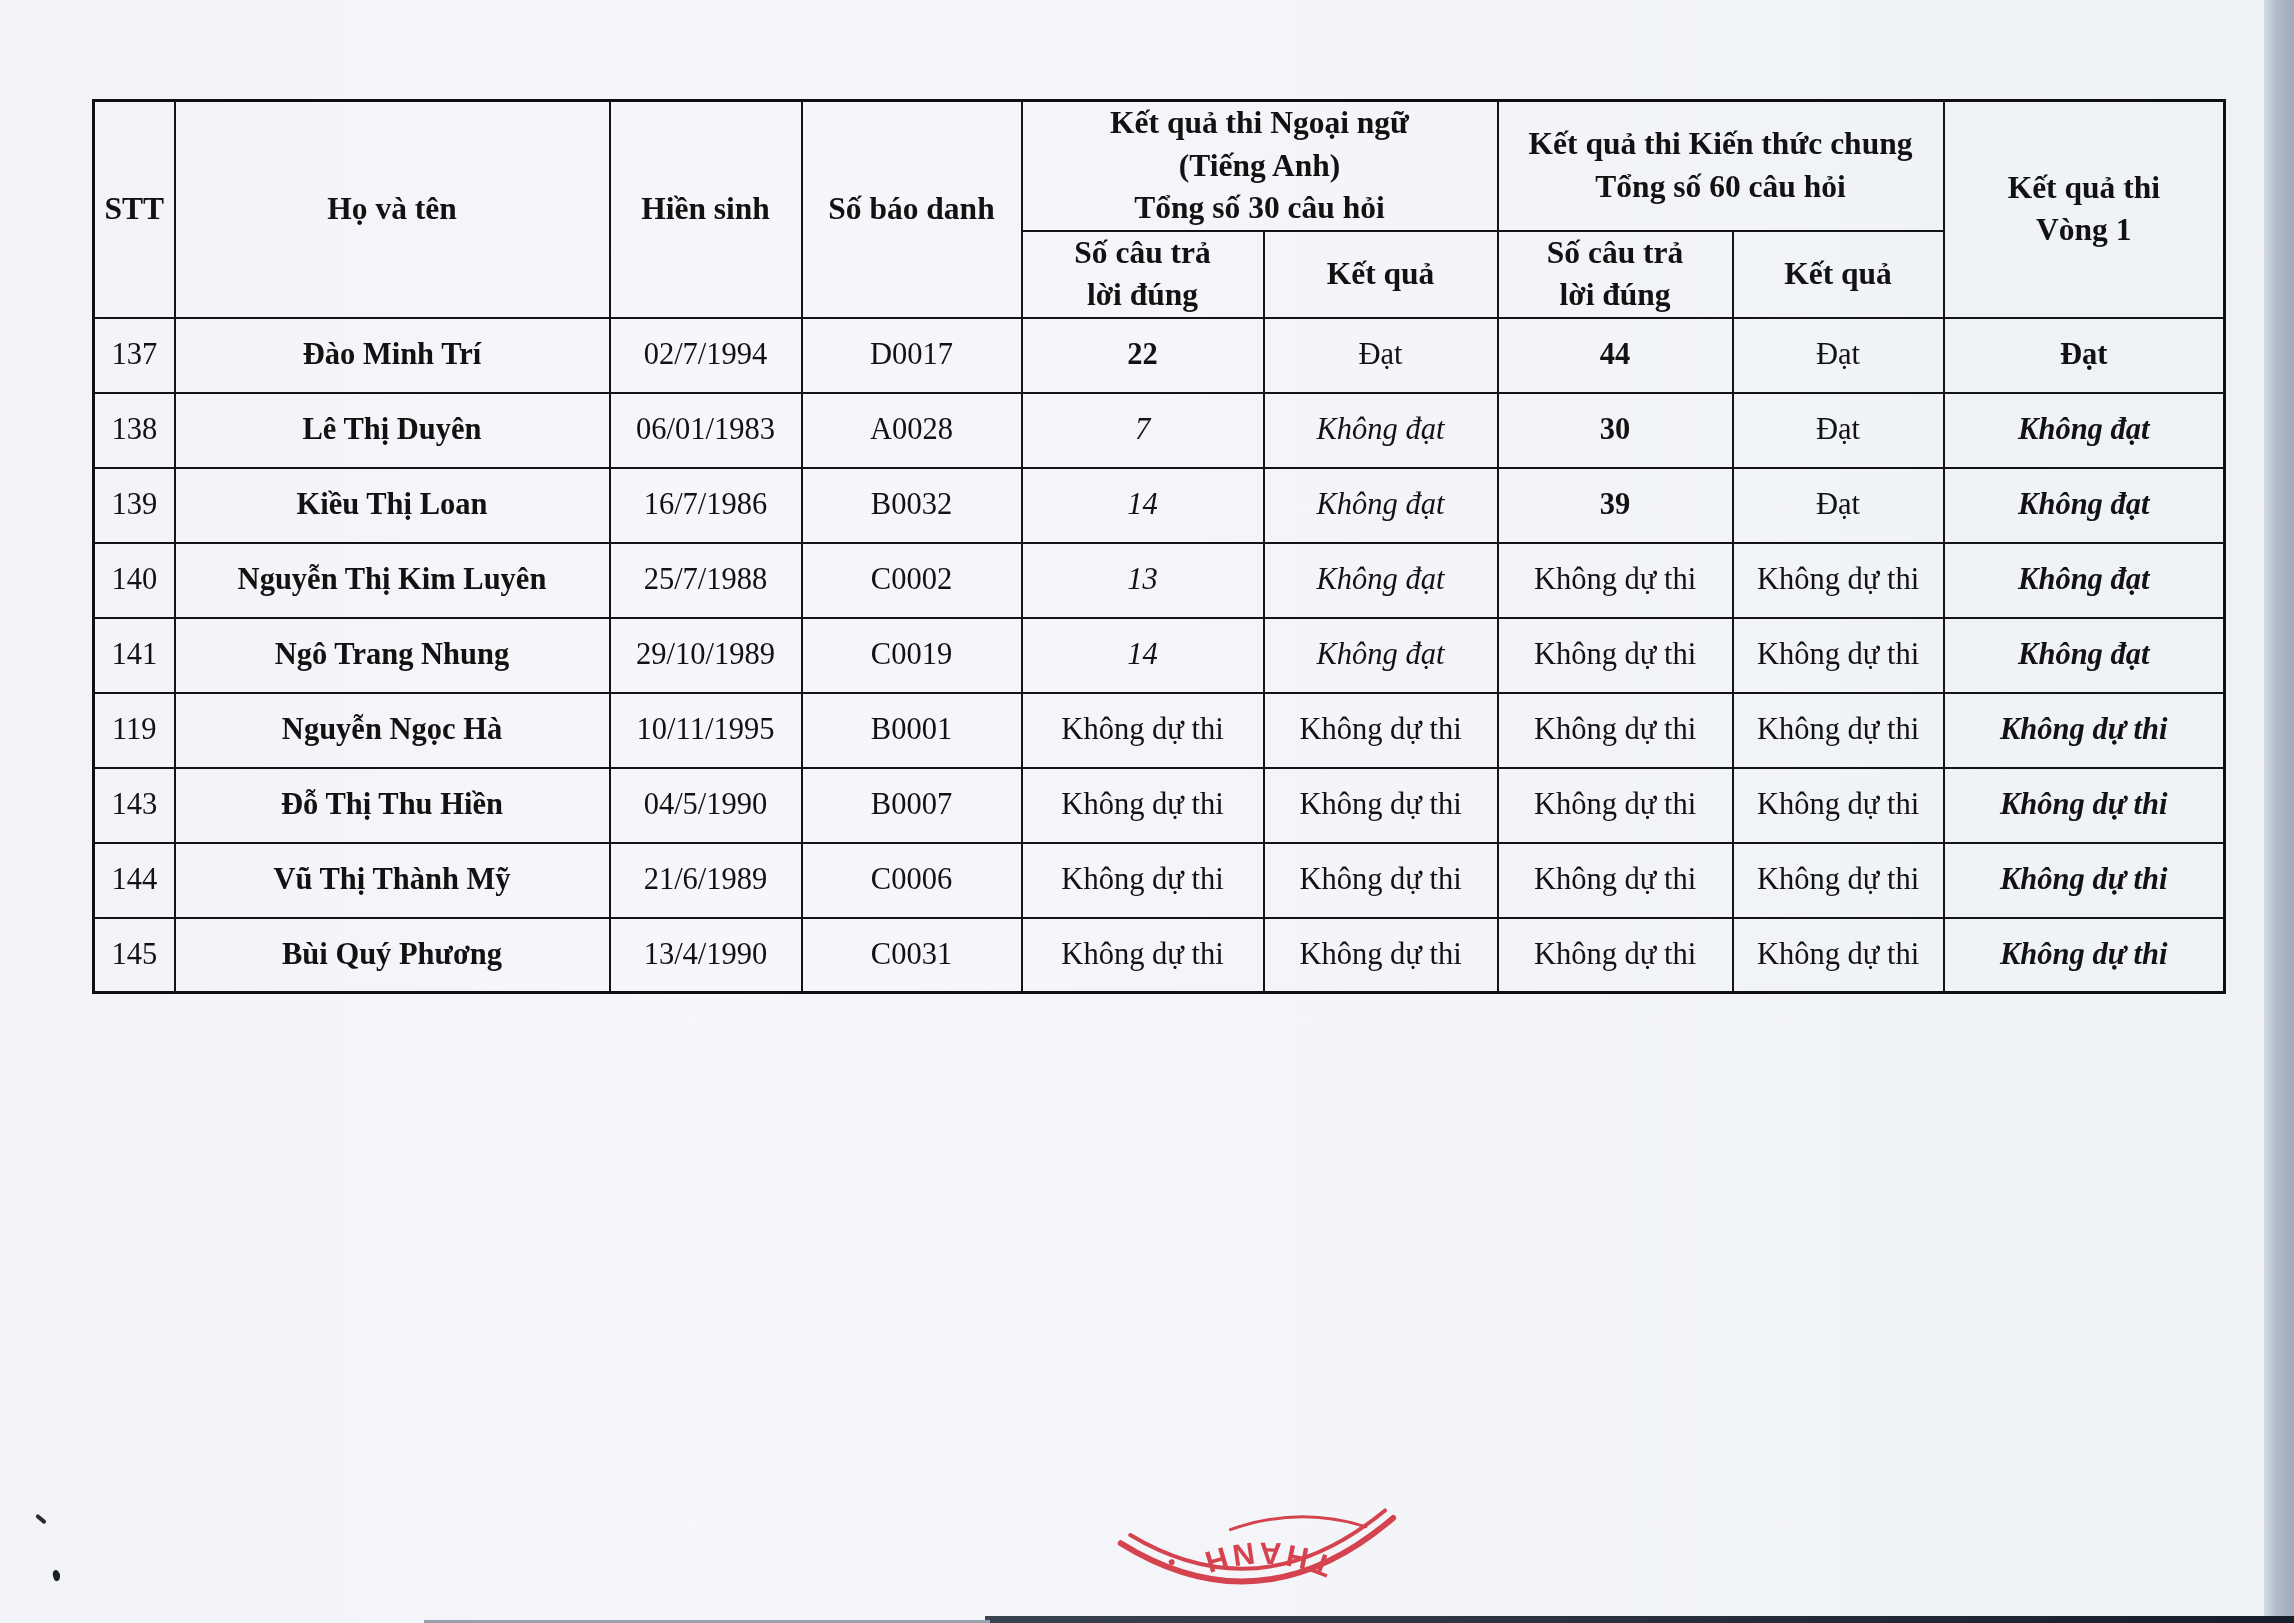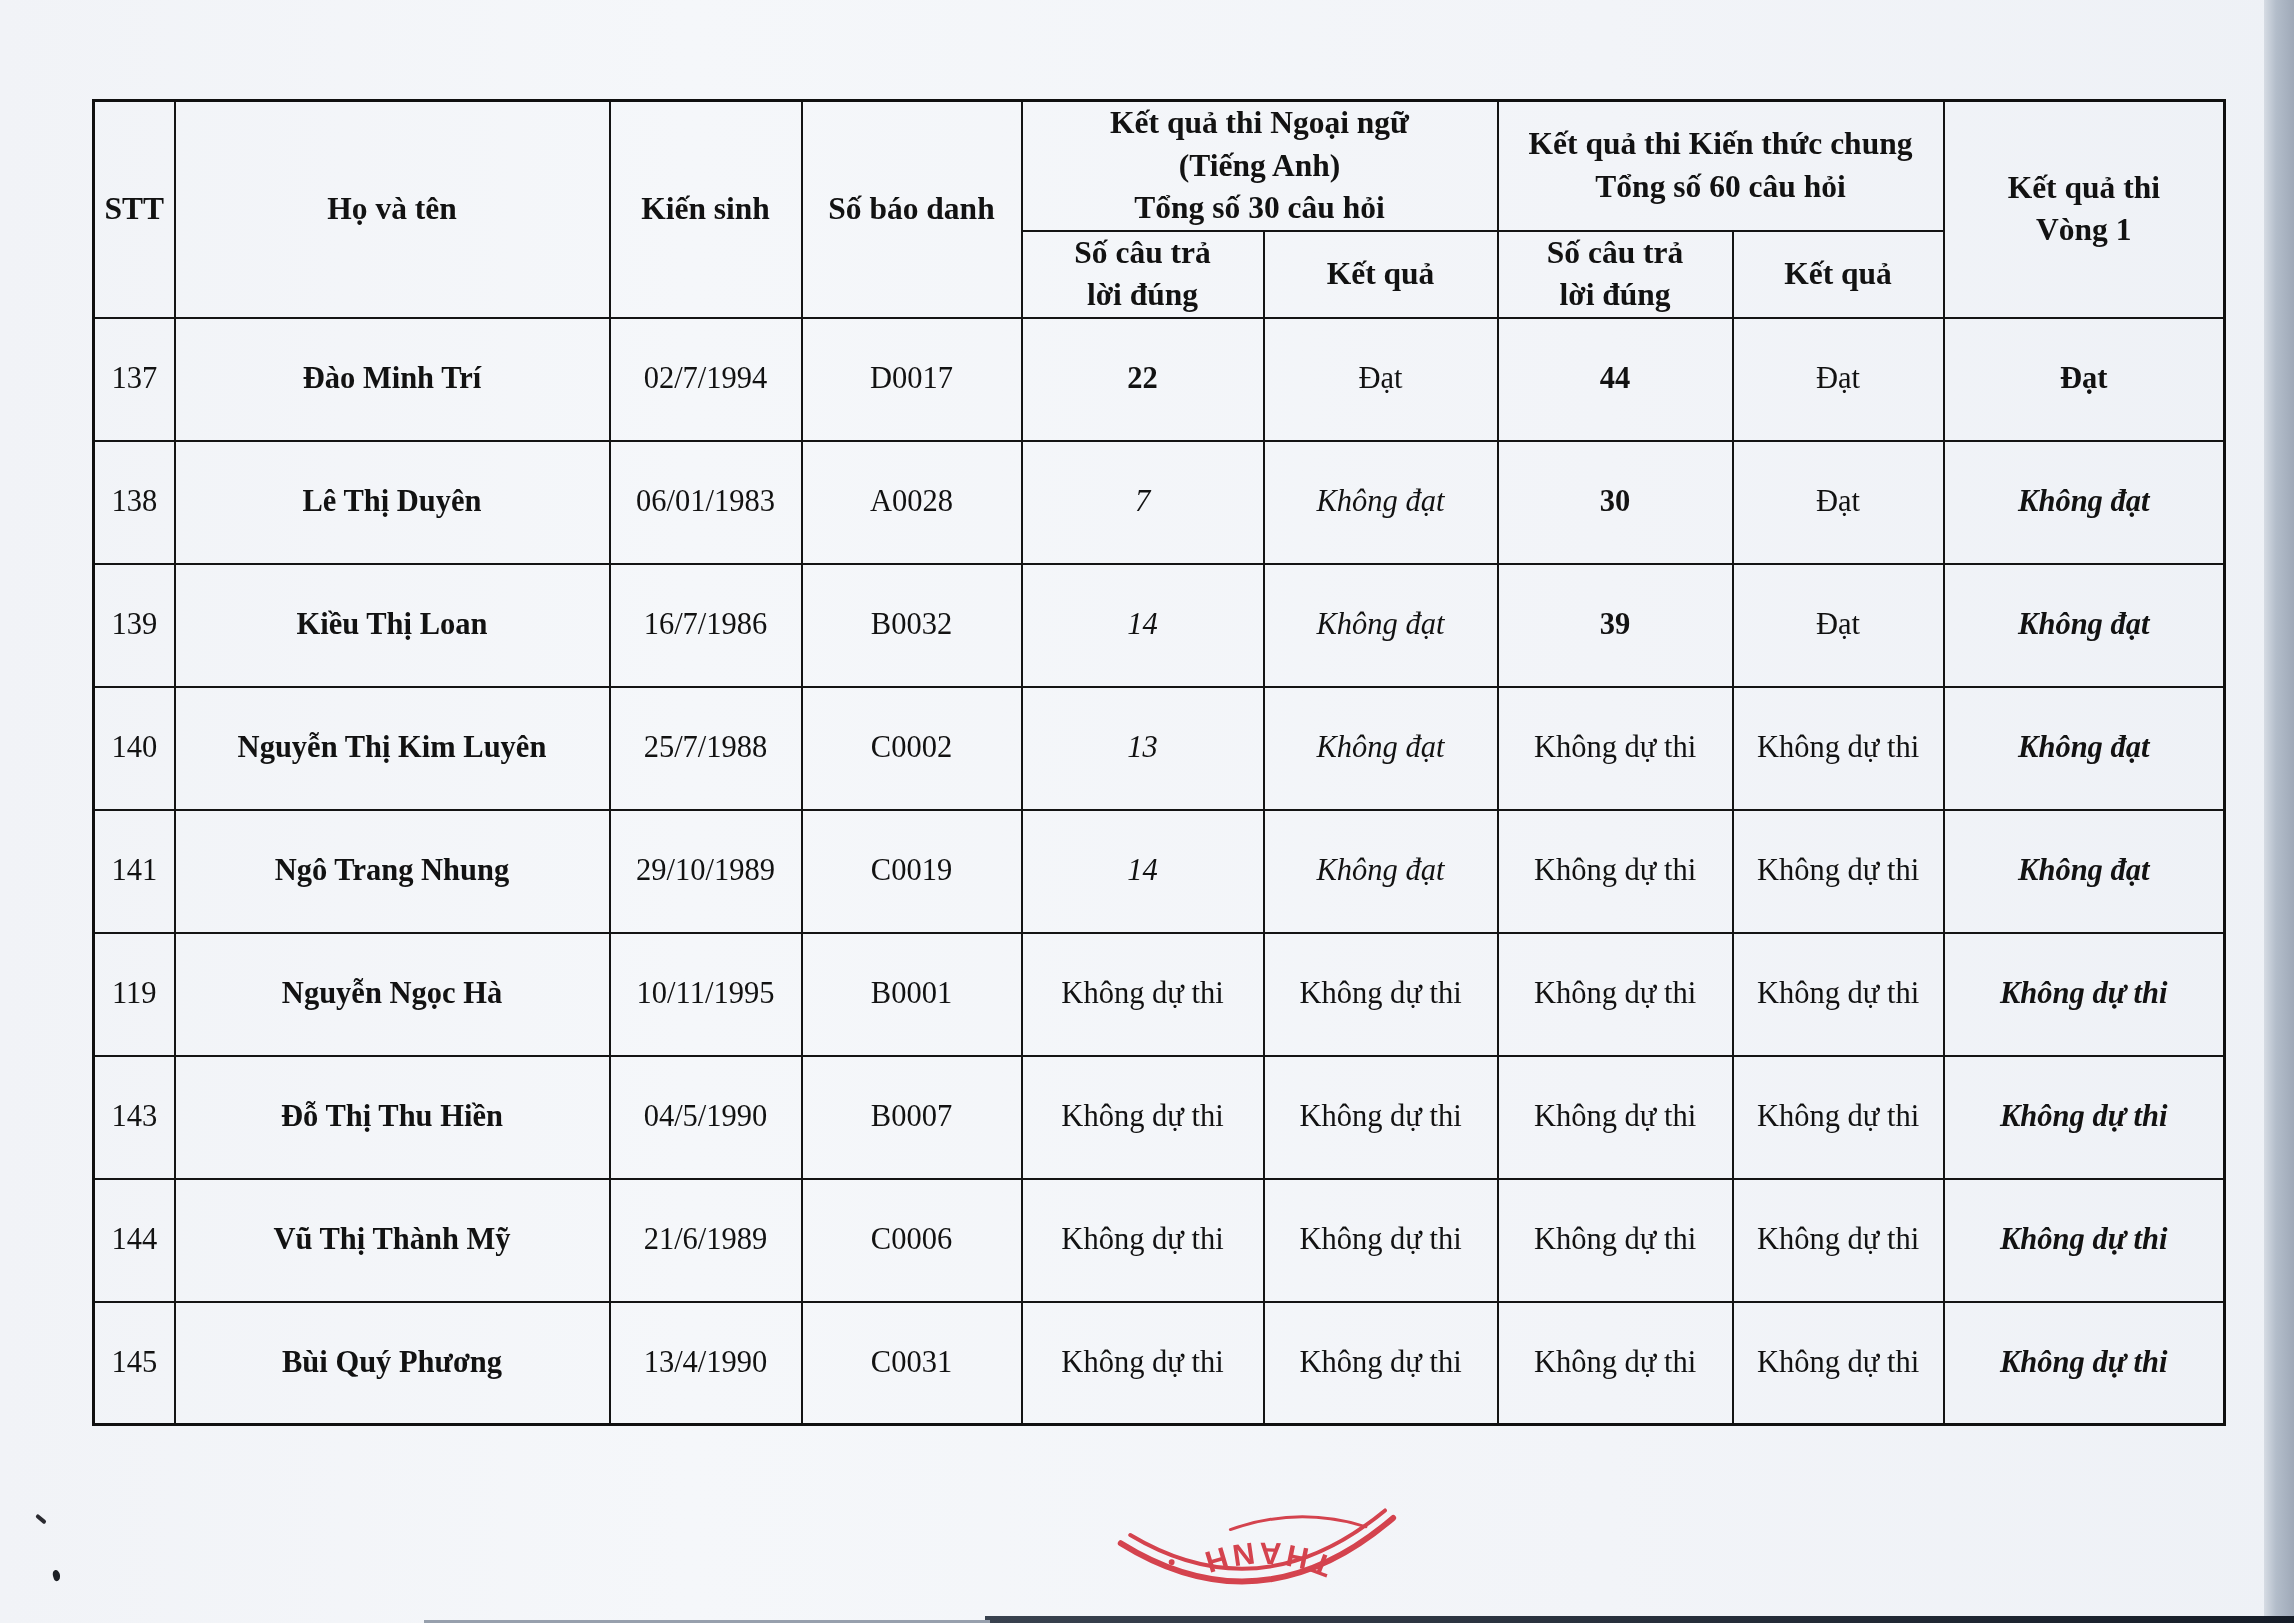--- a/index.html
+++ b/index.html
@@ -44,21 +44,21 @@
     border:2px solid #141414;
     text-align:center;vertical-align:middle;
     padding:0 5.9px;
     font-size:30.5px;line-height:1.35;
     overflow:hidden;
   }
   table.results{border:3px solid #101010;}
   table.results th{font-weight:bold;font-size:31.5px;}
   tr.hrow1{height:128px;}
   tr.hrow2{height:87px;}
-  tbody tr{height:123px;}
+  tbody tr{height:75px;}
   .preline{white-space:pre-line;}
   td.name-cell{text-align:left;padding-left:13.8px;font-size:31.5px;margin-left:20px;}
   td.bold{font-weight:bold;}
   td.italic{font-style:italic;}
 
   
   .stamp{
     position:absolute;left:1111px;top:1505px;width:296px;height:113px;
     transform:rotate(-2deg);opacity:.92;pointer-events:none;
   }
@@ -77,21 +77,21 @@
       <col style="width:242px">
       <col style="width:234px">
     <col style="width:235px">
       <col style="width:211px">
       <col style="width:281px">
   </colgroup>
   <thead>
     <tr class="hrow1">
       <th rowspan="2">STT</th>
       <th rowspan="2">Họ và tên</th>
-      <th rowspan="2">Kiến sinh</th>
+      <th rowspan="2">Hiền sinh</th>
       <th rowspan="2">Số báo danh</th>
       <th colspan="2" class="preline">Kết quả thi Ngoại ngữ
 (Tiếng Anh)
 Tổng số 30 câu hỏi</th>
       <th colspan="2" class="preline">Kết quả thi Kiến thức chung
 Tổng số 60 câu hỏi</th>
       <th rowspan="2" class="preline">Kết quả thi
 Vòng 1</th>
     </tr>
     <tr class="hrow2">

